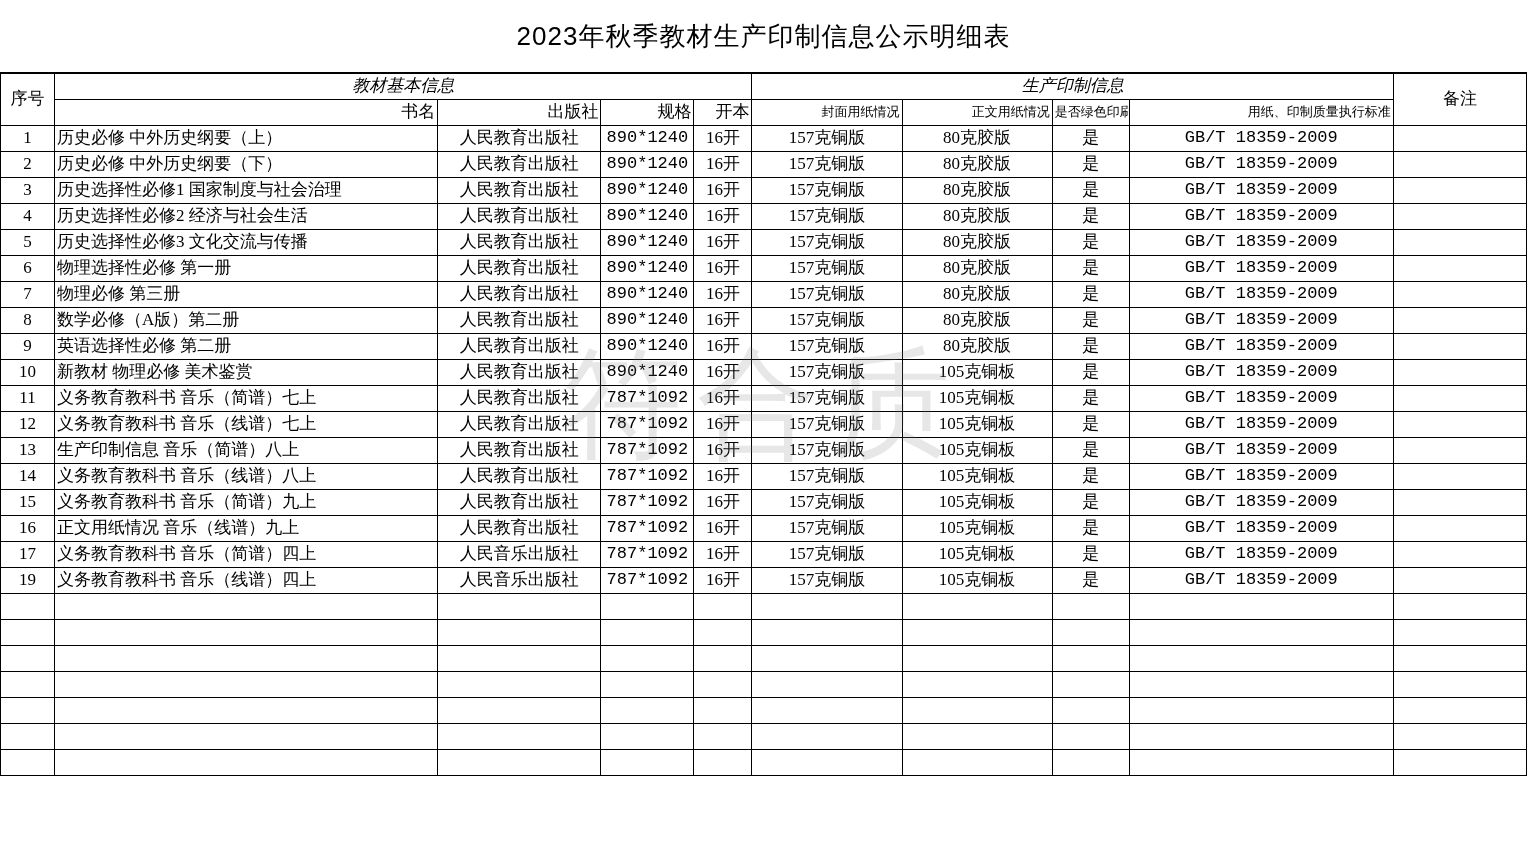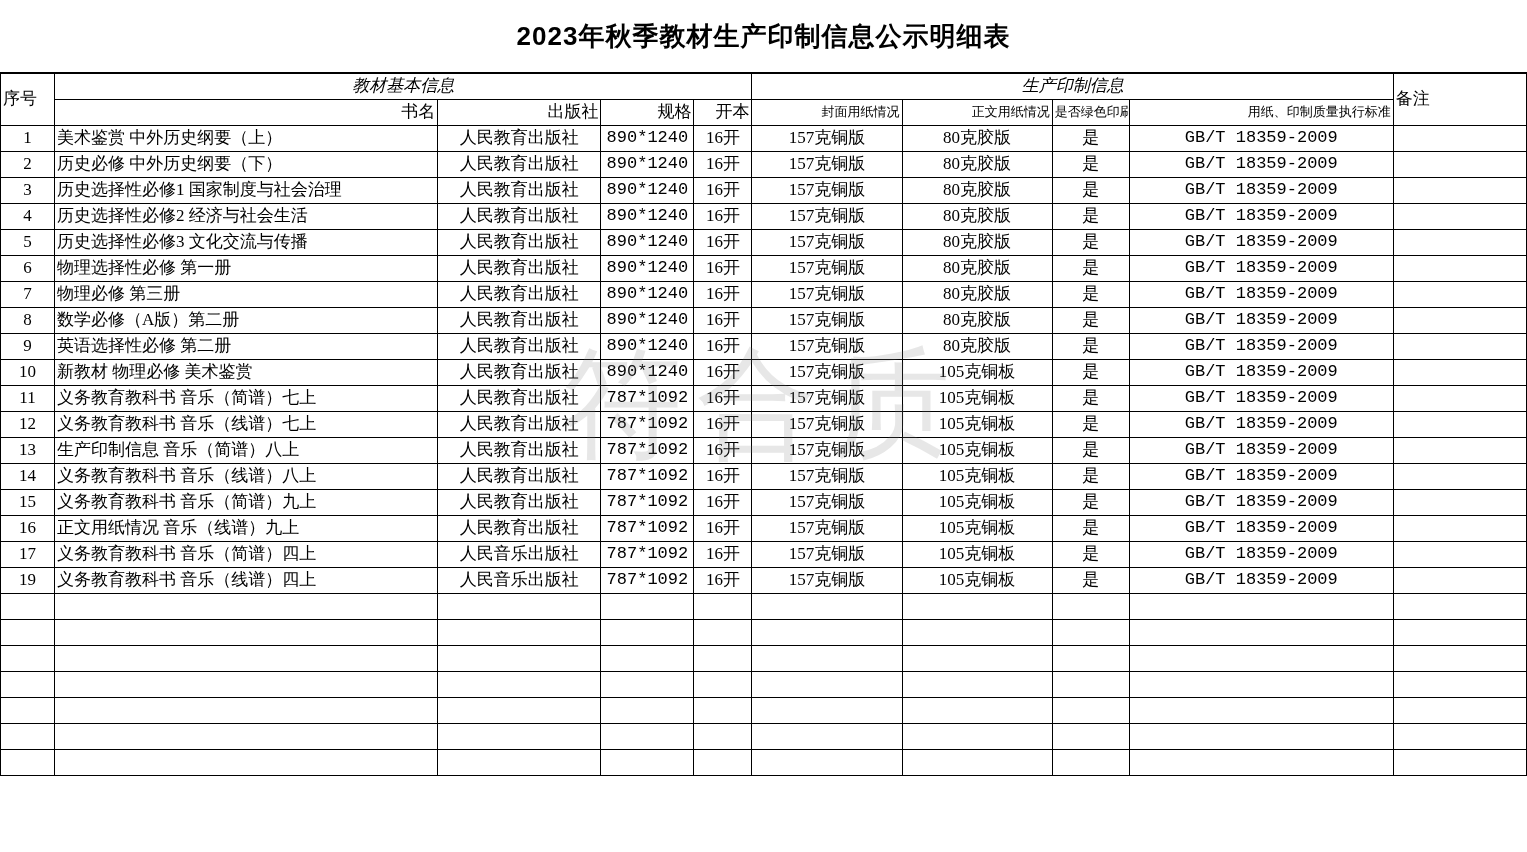--- a/index.html
+++ b/index.html
@@ -23,21 +23,21 @@
   .title-bar {
     height: 72px;
     display: flex;
     align-items: center;
     justify-content: center;
     border-bottom: 1px solid #000;
   }
   .title-text {
     font-family: "Liberation Sans", "DejaVu Sans", sans-serif;
     font-size: 26px;
-    font-weight: bold;
+    font-weight: normal;
     letter-spacing: 1px;
   }
   table.sheet {
     border-collapse: collapse;
     table-layout: fixed;
     width: 1527px;
   }
   table.sheet td, table.sheet th {
     border: 1px solid #000;
     font-weight: normal;
@@ -60,20 +60,21 @@
     font-size: 19px;
     text-align: right;
     height: 52px;
   }
   .hdr-col.small {
     font-size: 13px;
     line-height: 1.15;
   }
   .vert-hdr {
     font-size: 19px;
+    text-align: center;
     margin-top: 20px;
   }
   .num-cell { font-size: 17px; }
   .latin { font-family: Liberation Mono, monospace; }
   .blank-row td { height: 25px; }
   .watermark {
     position: absolute;
     left: 50%;
     top: 405px;
     transform: translate(-50%, -50%);
@@ -124,21 +125,21 @@
         <td class="hdr-col">开本</td>
         <td class="hdr-col small">封面用纸情况</td>
         <td class="hdr-col small">正文用纸情况</td>
         <td class="hdr-col small">是否绿色印刷</td>
         <td class="hdr-col small">用纸、印制质量执行标准</td>
       </tr>
     </thead>
     <tbody id="table-body">
         <tr>
           <td class="c-center num-cell">1</td>
-          <td class="c-left">美术鉴赏  中外历史纲要（上）</td>
+          <td class="c-left">历史必修  中外历史纲要（上）</td>
           <td class="c-center">人民教育出版社</td>
           <td class="c-center latin">890*1240</td>
           <td class="c-center">16开</td>
           <td class="c-center">157克铜版</td>
           <td class="c-center">80克胶版</td>
           <td class="c-center">是</td>
           <td class="c-center latin">GB/T  18359-2009</td>
           <td class="c-center"></td>
         </tr>
         <tr>

